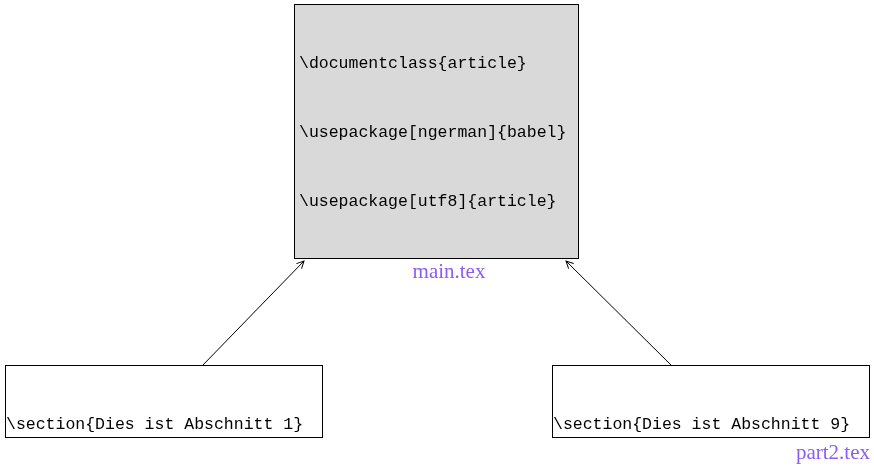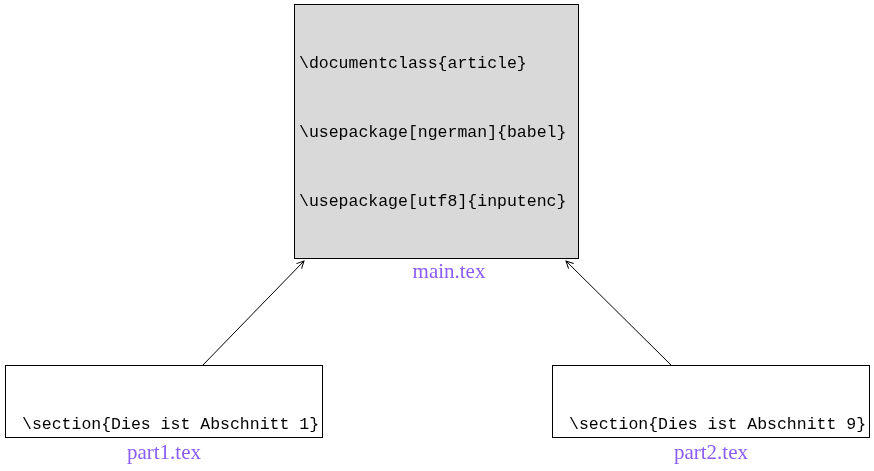--- a/index.html
+++ b/index.html
@@ -45,72 +45,71 @@
     width: 285px;
     height: 255px;
     background: #d9d9d9;
     padding: 1px 0 8px 4px;
   }
   .part-box {
     top: 365px;
     width: 318px;
     height: 73px;
     background: #ffffff;
-    padding: 1px 0 0 16px;
+    padding: 1px 0 0 0;
   }
   .part1-box { left: 5px; }
   .part2-box { left: 552px; }
   .file-label {
     position: absolute;
     font-family: "Liberation Serif", "DejaVu Serif", serif;
     font-size: 21px;
     line-height: 22px;
     color: #8b5cf6;
     text-align: center;
   }
   .main-label  { left: 299px; top: 260px; width: 300px; }
   .part1-label { left: 5px;   top: 441px; width: 318px; }
-  .part2-label { left: 552px; top: 441px; width: 318px; }
+  .part2-label { left: 552px; top: 441px; width: 318px; text-align: right; }
 </style>
 </head>
 <body>
 
 <div class="canvas">
 
   <svg class="arrows" width="874" height="471" viewBox="0 0 874 471" xmlns="http://www.w3.org/2000/svg">
     <defs>
       <marker id="arrowtip" viewBox="0 0 10 10" refX="9" refY="5" markerWidth="9" markerHeight="9" markerUnits="userSpaceOnUse" orient="auto">
         <path d="M1,1 L9,5 L1,9" fill="none" stroke="#000000" stroke-width="1.1"></path>
       </marker>
     </defs>
     <line x1="202" y1="366" x2="304" y2="261" marker-end="url(#arrowtip)"></line>
     <line x1="671" y1="365" x2="566" y2="261" marker-end="url(#arrowtip)"></line>
   </svg>
 
   <div class="box main-box">
     <div class="code-line">\documentclass{article}</div>
     <div class="code-line">\usepackage[ngerman]{babel}</div>
-    <div class="code-line">\usepackage[utf8]{inputenc}</div>
+    <div class="code-line">\usepackage[utf8]{article}</div>
     
     
     
     
     
     
     
     
   </div>
   <div class="file-label main-label">main.tex</div>
 
   <div class="box part-box part1-box">
     <div class="code-line">\section{Dies ist Abschnitt 1}</div>
     
     
   </div>
-  <div class="file-label part1-label">part1.tex</div>
 
   <div class="box part-box part2-box">
     <div class="code-line">\section{Dies ist Abschnitt 9}</div>
     
     
   </div>
   <div class="file-label part2-label">part2.tex</div>
 
 </div>
 

